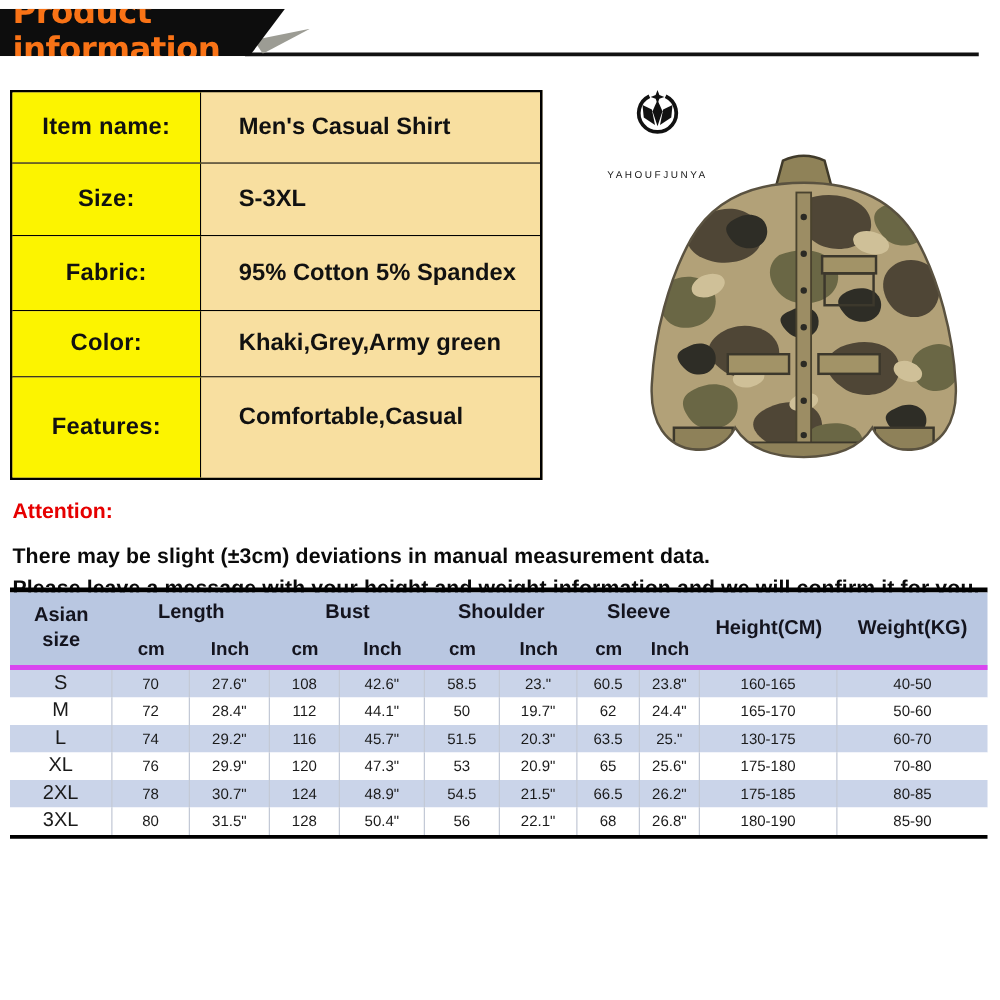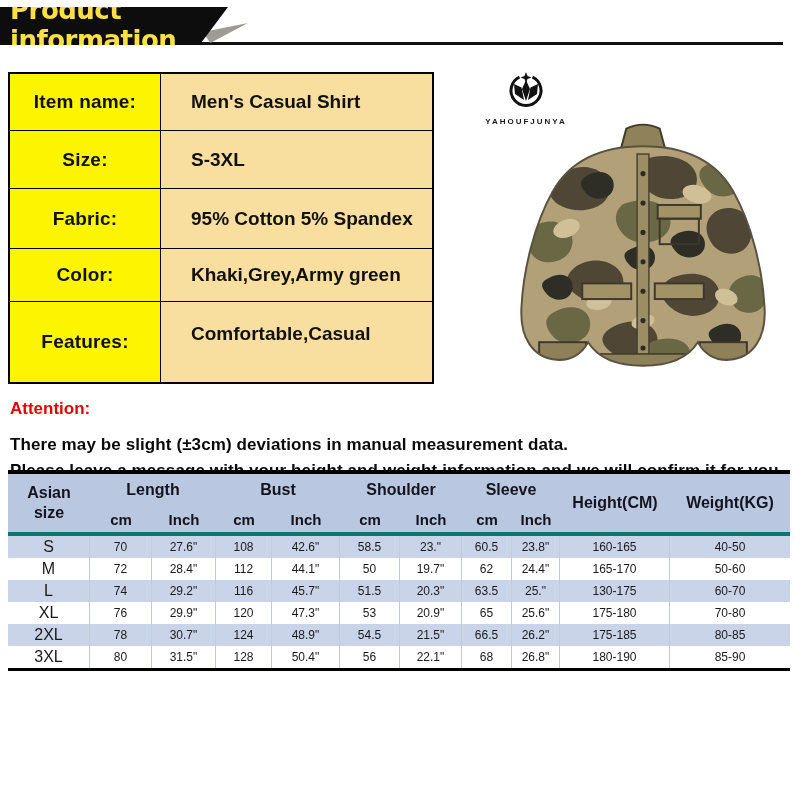--- a/index.html
+++ b/index.html
@@ -12,21 +12,21 @@
     overflow:hidden;
   }
 
   
   .banner {
     position:absolute; left:0; top:7px; width:228px; height:38px;
     background:#0d0d0d;
     clip-path:polygon(0 0, 100% 0, 87.5% 100%, 0 100%);
     display:flex; align-items:center;
     padding:0 0 2px 10px;
-    color:#fde047; font-size:26px; font-weight:bold;
+    color:#f97316; font-size:26px; font-weight:bold;
     font-family:"DejaVu Sans", sans-serif;
     letter-spacing:-0.5px;
     z-index:3;
   }
   .banner-tail {
     position:absolute; left:203px; top:23px; width:45px; height:20px;
     background:#9c9c94;
     clip-path:polygon(0 45%, 100% 0, 16% 100%);
     z-index:2;
   }
@@ -52,40 +52,40 @@
   }
   .spec-value {
     background:#f8dfa0; display:flex; align-items:center;
     padding-left:30px; font-weight:bold; font-size:19px;
   }
   .spec-value.nudge-up { padding-bottom:16px; }
 
   
   .brand { position:absolute; left:478px; top:72px; width:96px; text-align:center; }
   .brand-name {
-    margin-top:1px; font-size:8px; font-weight:bold; letter-spacing:2px;
+    margin-top:18px; font-size:8px; font-weight:normal; letter-spacing:2px;
     color:#1a1a1a; white-space:nowrap;
   }
 
   
   .product-image { position:absolute; left:496px; top:116px; width:294px; height:274px; }
 
   
   .attention { position:absolute; left:10px; top:399px; width:786px; }
   .attention-title { color:#e60000; font-weight:bold; font-size:17px; margin-bottom:16px; }
   .attention-line { font-weight:bold; font-size:17px; color:#0a0a0a; margin-bottom:6px; letter-spacing:0.1px; }
 
   
   .size-chart { position:absolute; left:8px; top:470px; width:782px; border-top:4px solid #000; }
   .sc-grid {
     display:grid;
     grid-template-columns:82px 62px 64px 56px 68px 60px 62px 50px 48px 110px 120px;
   }
   .sc-header {
-    background:#b9c7e1; height:62px; border-bottom:4px solid #0f766e;
+    background:#b9c7e1; height:62px; border-bottom:4px solid #d946ef;
     grid-template-rows:32px 26px;
     font-weight:bold; color:#14141e;
   }
   .sc-header .hcell { display:flex; align-items:center; justify-content:center; font-size:16px; }
   .h-asian   { grid-column:1; grid-row:1/3; flex-direction:column; line-height:20px; font-size:15px; }
   .h-length  { grid-column:2/4; grid-row:1; align-items:flex-end; }
   .h-bust    { grid-column:4/6; grid-row:1; align-items:flex-end; }
   .h-shoulder{ grid-column:6/8; grid-row:1; align-items:flex-end; }
   .h-sleeve  { grid-column:8/10; grid-row:1; align-items:flex-end; }
   .h-height  { grid-column:10; grid-row:1/3; font-size:15px; }

